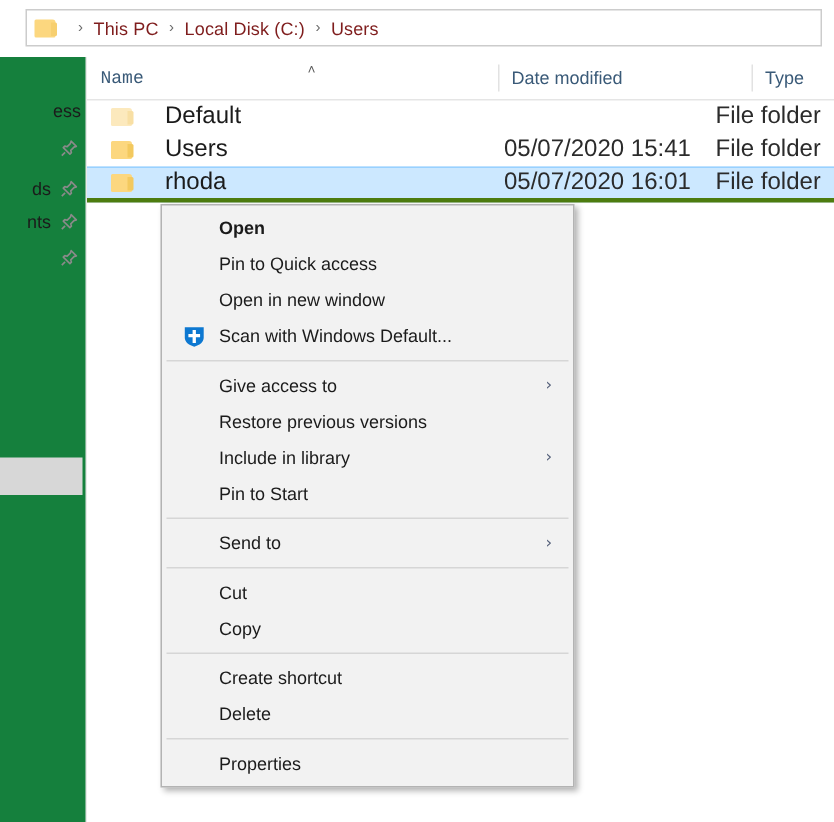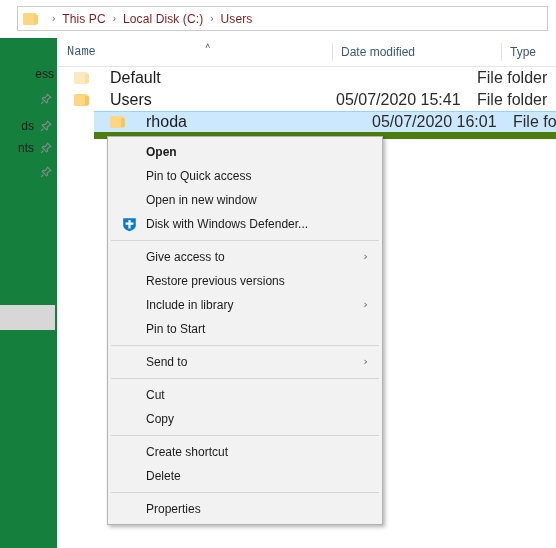--- a/index.html
+++ b/index.html
@@ -167,23 +167,22 @@
     right: 0;
   }
   .row {
     position: relative;
     height: 22px;
     display: block;
   }
   .row.selected {
     background: #cce8ff;
     border-top: 1px solid #99d1ff;
-    border-bottom: 7px solid #4d7c0f;
+    border-bottom: 3px solid #4d7c0f;
     height: 20px;
-    margin-left: 36px;
   }
   .cell {
     position: absolute;
     top: 0;
     height: 22px;
     line-height: 22px;
     font-size: 16px;
     color: #1b1b1b;
     white-space: nowrap;
     overflow: hidden;
@@ -390,21 +389,21 @@
     <span>Open in new window</span>
   </div>
 
   <div class="mi">
     <span class="shield">
       <svg viewBox="0 0 15 15" width="15" height="15">
         <path d="M1.2 1.2 H13.8 V8.2 C13.8 11.2 10.8 13.2 7.5 14.2 C4.2 13.2 1.2 11.2 1.2 8.2 Z" fill="#0d78d1"></path>
         <path d="M6.4 3 H8.6 V5.6 H11.4 V7.8 H8.6 V11.6 H6.4 V7.8 H3.6 V5.6 H6.4 Z" fill="#ffffff"></path>
       </svg>
     </span>
-    <span>Disk with Windows Defender...</span>
+    <span>Scan with Windows Default...</span>
   </div>
 
   <div class="msep"></div>
 
   <div class="mi">
     <span>Give access to</span>
     <span class="arrow">›</span>
   </div>
 
   <div class="mi">

